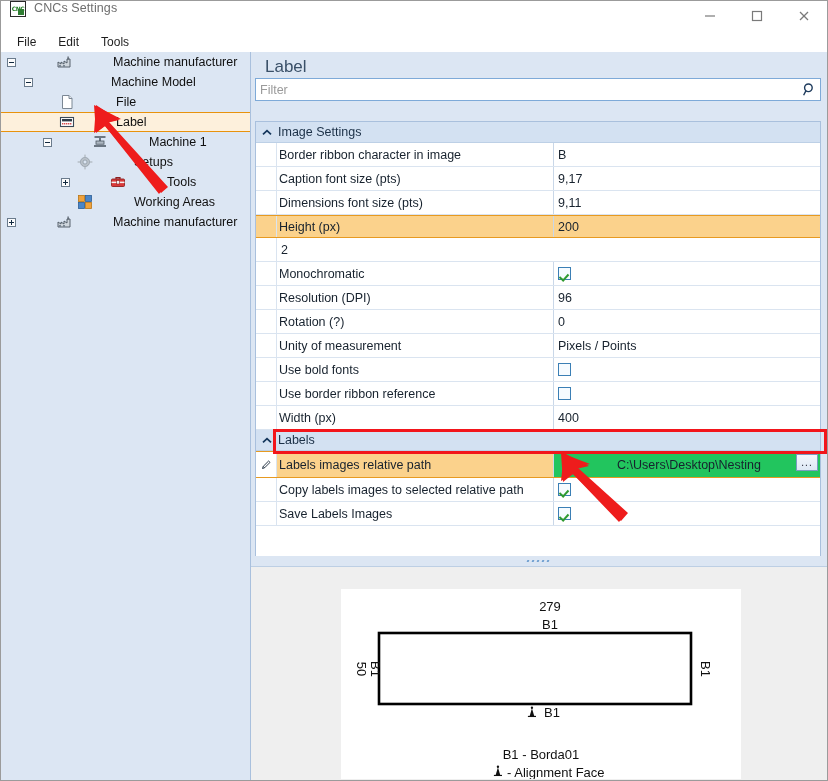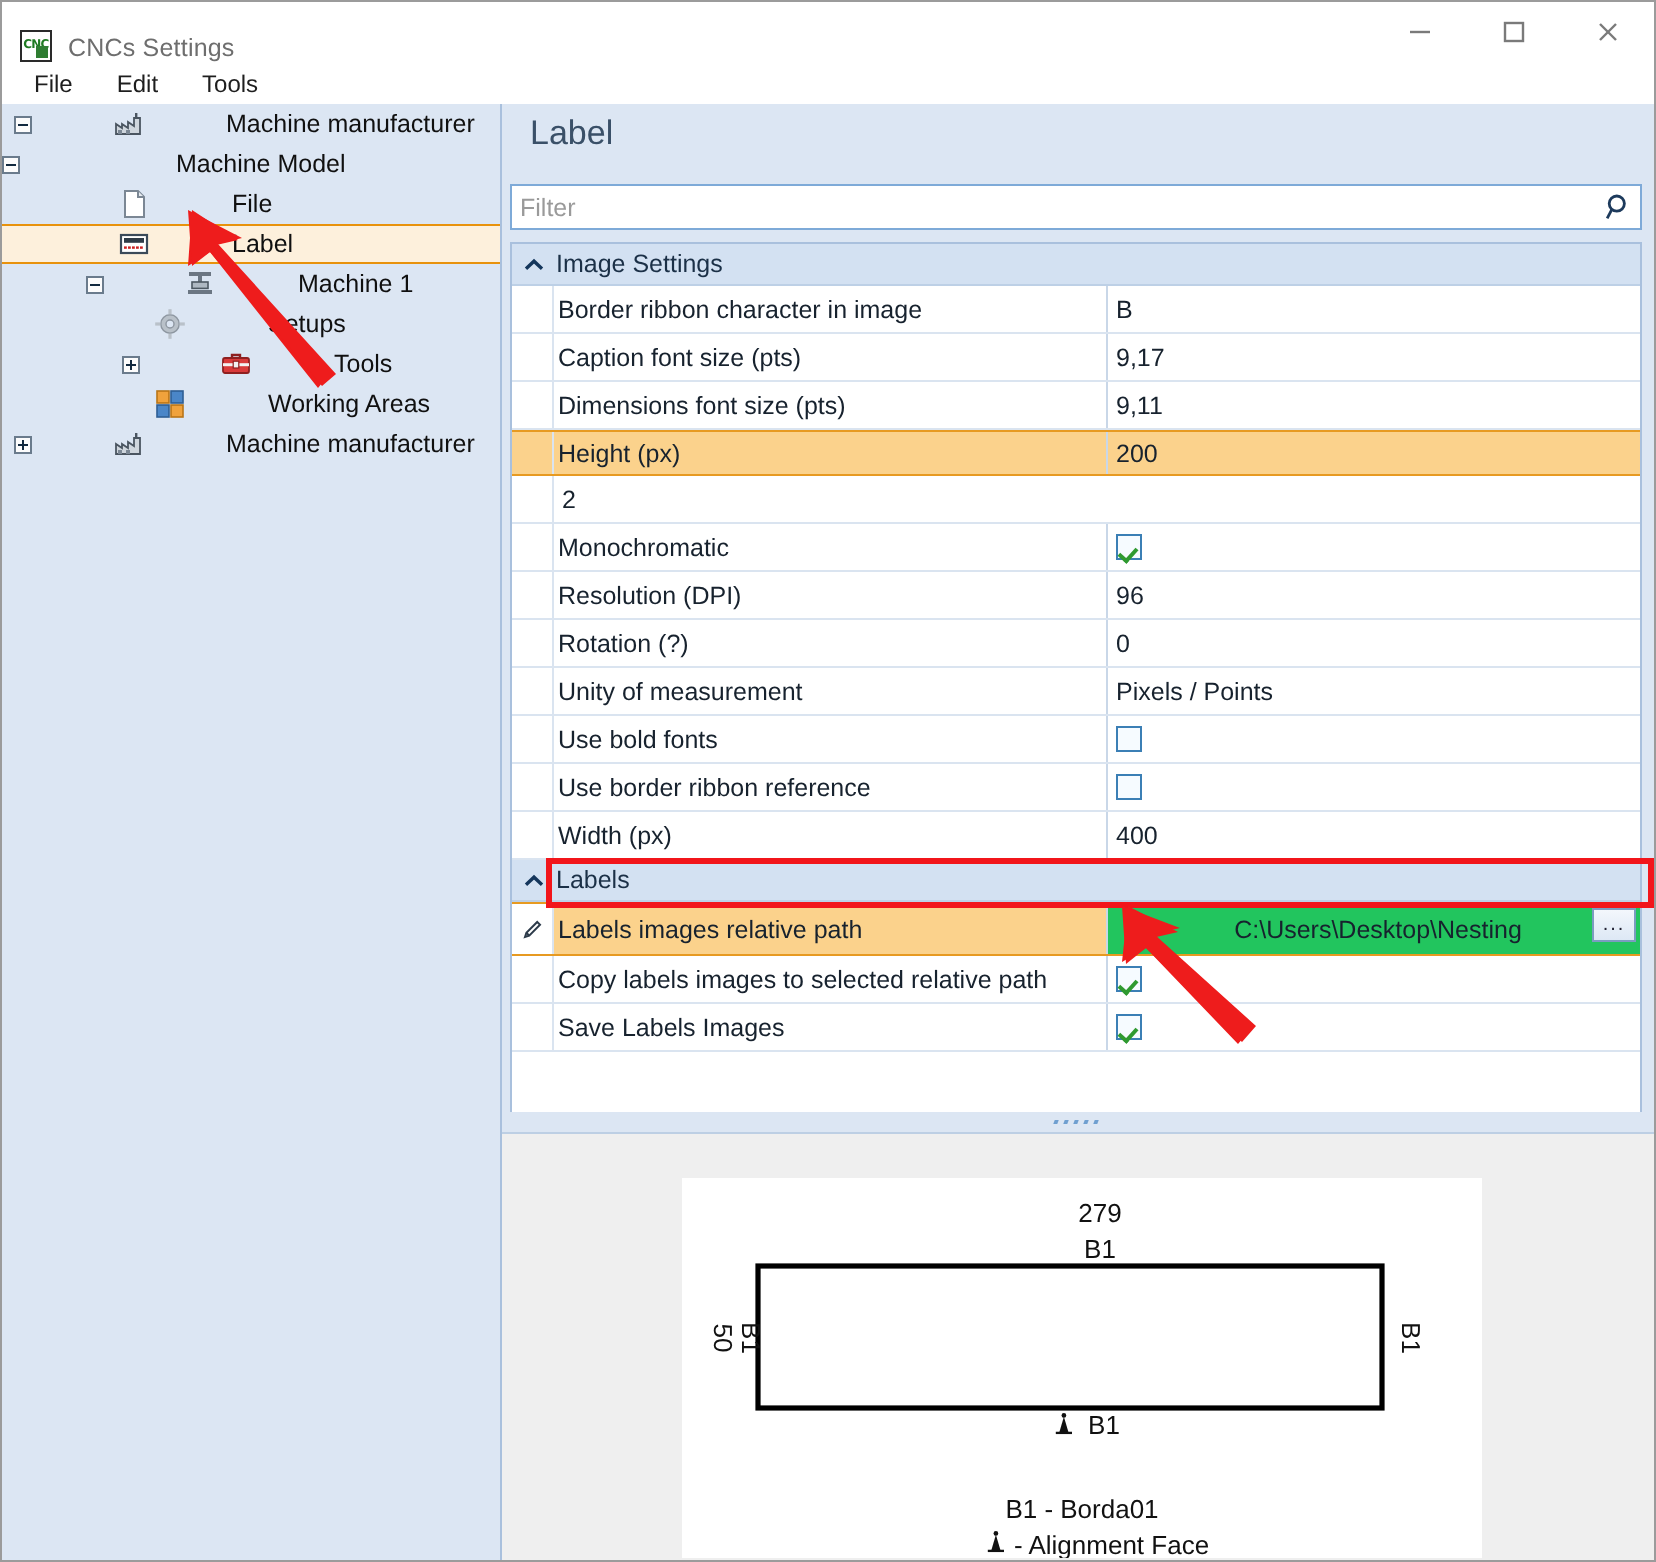--- a/index.html
+++ b/index.html
@@ -16,21 +16,21 @@
     border: 1px solid #9b9b9b;
     background: #ffffff;
     overflow: hidden;
   }
 
   
   #titlebar {
     position: absolute; left: 0; top: 0;
     width: 826px; height: 30px;
     background: #ffffff;
-    display: flex; align-items: flex-end;
+    display: flex; align-items: flex-start;
   }
   #app-icon {
     width: 16px; height: 16px;
     margin-left: 9px; margin-right: 8px;
     border: 1px solid #2a2a2a;
     background: #ffffff;
     position: relative;
     box-sizing: border-box;
     display: flex; align-items: center; justify-content: center;
     overflow: hidden;
@@ -123,21 +123,21 @@
     background: #dce6f3;
   }
   #content-header {
     position: absolute; left: 0; top: 0;
     width: 576px; height: 28px;
     font-size: 17px; color: #3a5068;
     padding: 5px 0 0 14px;
     box-sizing: border-box;
   }
   #filterbox {
-    position: absolute; left: 4px; top: 40px;
+    position: absolute; left: 4px; top: 26px;
     width: 566px; height: 23px;
     background: #ffffff;
     border: 1px solid #7eaad8;
     box-sizing: border-box;
     display: flex; align-items: center;
   }
   #filter-input {
     border: none; outline: none;
     font-family: "Liberation Sans", sans-serif;
     font-size: 12.5px;
@@ -312,21 +312,21 @@
         <svg width="16" height="16" viewBox="0 0 16 16">
           <path d="M2 13 L2 8 L5 10 L5 8 L8 10 L8 7 L11 9 L11 5 L14 5 L14 13 Z" fill="#cfd6dd" stroke="#4a5560" stroke-width="0.9"></path>
           <rect x="11.5" y="2.5" width="1.2" height="3" fill="#4a5560"></rect>
           <rect x="3" y="11" width="2" height="2" fill="#7b8794"></rect>
           <rect x="7" y="11" width="2" height="2" fill="#7b8794"></rect>
         </svg>
       </div>
       <div class="tlabel">Machine manufacturer</div>
     </div>
 
-    <div class="tnode" style="">
+    <div class="tnode" style="padding-left:23px;">
       <div class="expander"></div>
       <div style="width:5px;"></div>
       <div class="tlabel">Machine Model</div>
     </div>
 
     <div class="tnode" style="padding-left:54px;">
       <div class="ticon">
         <svg width="16" height="16" viewBox="0 0 16 16">
           <path d="M3.5 1.5 H10 L13 4.5 V14.5 H3.5 Z" fill="#ffffff" stroke="#7b8794" stroke-width="1"></path>
           <path d="M10 1.5 V4.5 H13" fill="#e6ebf0" stroke="#7b8794" stroke-width="1"></path>

